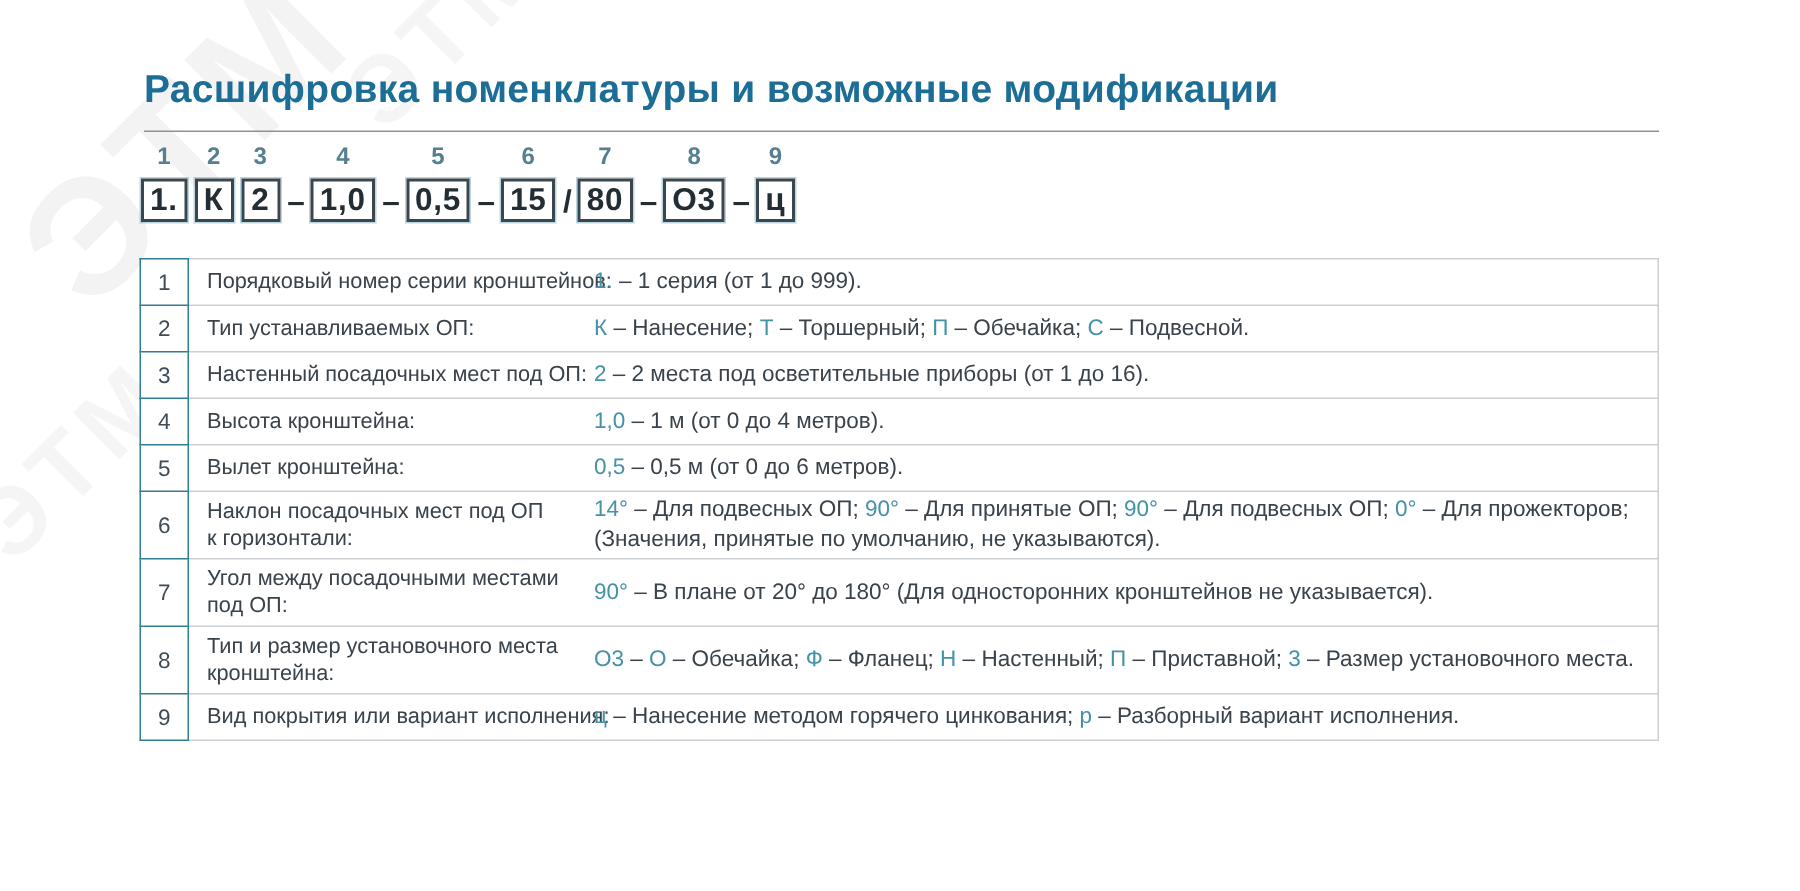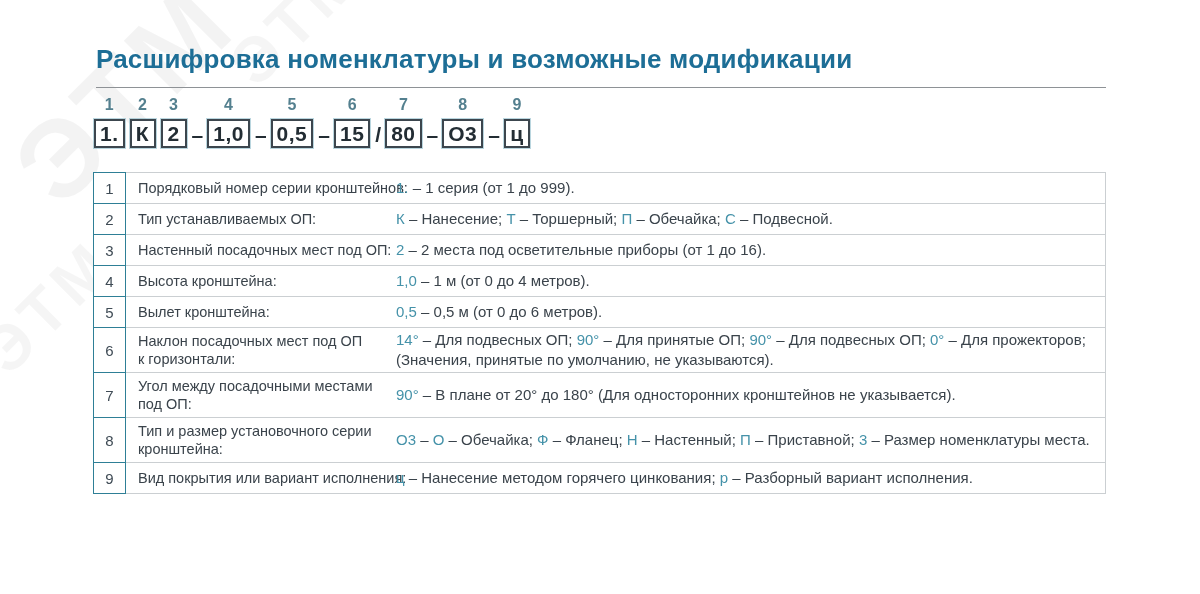--- a/index.html
+++ b/index.html
@@ -177,23 +177,23 @@
           <td class="val"><span class="accent">14°</span><span> – Для подвесных ОП; </span><span class="accent">90°</span><span> – Для принятые ОП; </span><span class="accent">90°</span><span> – Для подвесных ОП; </span><span class="accent">0°</span><span> – Для прожекторов;</span><br><span>(Значения, принятые по умолчанию, не указываются).</span></td>
         </tr>
         <tr class="double">
           <td class="num">7</td>
           <td class="lbl">Угол между посадочными местами
 под ОП:</td>
           <td class="val"><span class="accent">90°</span><span> – В плане от 20° до 180° (Для односторонних кронштейнов не указывается).</span></td>
         </tr>
         <tr class="double">
           <td class="num">8</td>
-          <td class="lbl">Тип и размер установочного серии
+          <td class="lbl">Тип и размер установочного места
 кронштейна:</td>
-          <td class="val"><span class="accent">О3</span><span> – </span><span class="accent">О</span><span> – Обечайка; </span><span class="accent">Ф</span><span> – Фланец; </span><span class="accent">Н</span><span> – Настенный; </span><span class="accent">П</span><span> – Приставной; </span><span class="accent">3</span><span> – Размер номенклатуры места.</span></td>
+          <td class="val"><span class="accent">О3</span><span> – </span><span class="accent">О</span><span> – Обечайка; </span><span class="accent">Ф</span><span> – Фланец; </span><span class="accent">Н</span><span> – Настенный; </span><span class="accent">П</span><span> – Приставной; </span><span class="accent">3</span><span> – Размер установочного места.</span></td>
         </tr>
         <tr class="single">
           <td class="num">9</td>
           <td class="lbl">Вид покрытия или вариант исполнения:</td>
           <td class="val"><span class="accent">ц</span><span> – Нанесение методом горячего цинкования; </span><span class="accent">р</span><span> – Разборный вариант исполнения.</span></td>
         </tr>
       </tbody>
   </table>
 
 </div>

